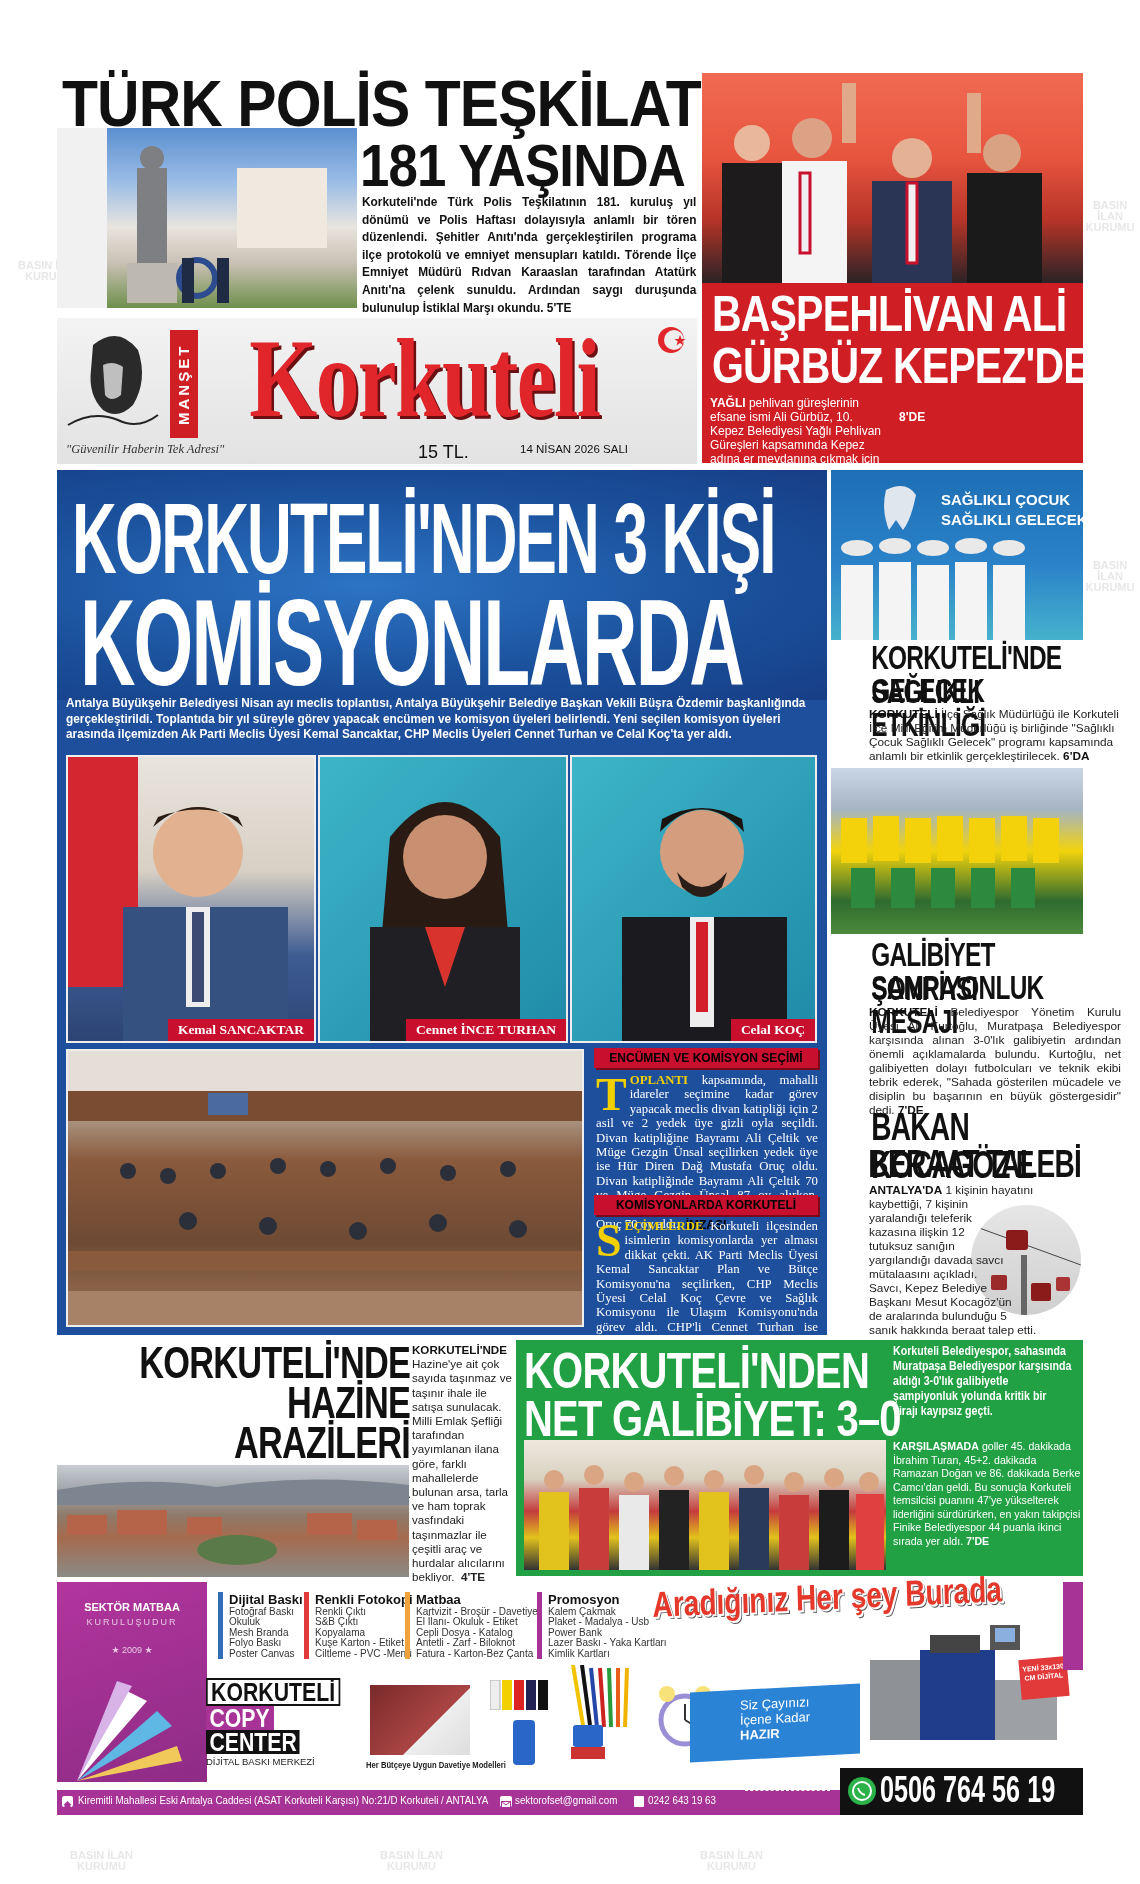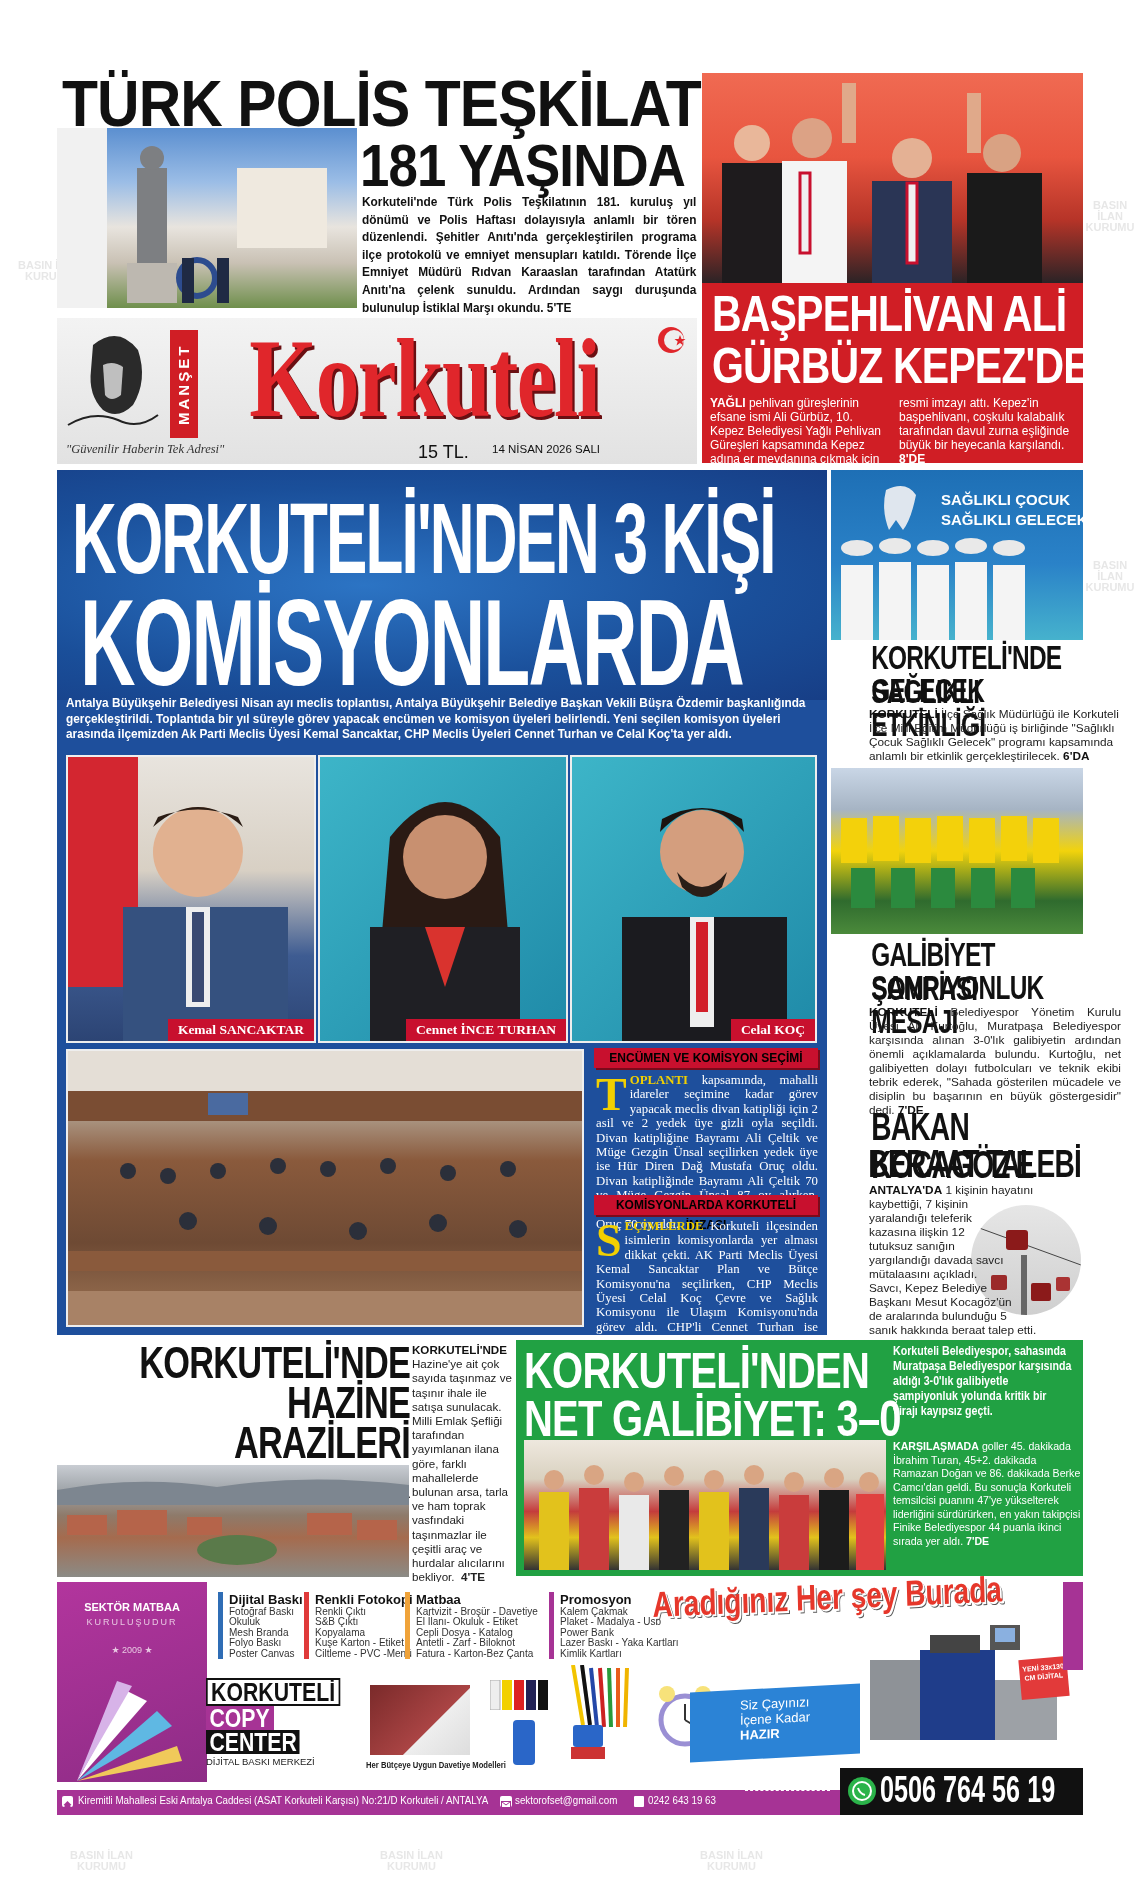--- a/index.html
+++ b/index.html
@@ -25,21 +25,21 @@
   #wrestle-headline-2 { left: 712px; top: 341px; font-size: 50px; line-height: 50px; color: #fff; transform: scaleX(0.82); }
   .wrestle-col { top: 396px; width: 178px; font-size: 12px; line-height: 14px; color: #fff; }
 
   
   #masthead { left: 57px; top: 318px; width: 640px; height: 146px; background: linear-gradient(180deg,#f3f3f3 0%,#e2e2e2 100%); }
   #masthead-portrait { left: 63px; top: 325px; width: 100px; height: 115px; }
   #masthead-manset { left: 170px; top: 330px; width: 28px; height: 108px; background: #d01e25; color: #fff; font-size: 15px; font-weight: 700; writing-mode: vertical-rl; transform: rotate(180deg); text-align: center; letter-spacing: 3px; line-height: 28px; }
   #masthead-title { left: 200px; top: 318px; font-family: "Liberation Serif", serif; font-size: 112px; line-height: 120px; font-weight: 700; color: #e0262b; transform: scaleX(0.78); text-shadow: 3px 3px 0 #6a0f12; letter-spacing: -2px; }
   #masthead-slogan { left: 66px; top: 442px; font-family: "Liberation Serif", serif; font-style: italic; font-size: 12.5px; color: #333; }
   #masthead-price { left: 418px; top: 442px; font-size: 18px; color: #111; }
-  #masthead-date { left: 492px; top: 443px; font-size: 11.5px; color: #111; }
+  #masthead-date { left: 520px; top: 443px; font-size: 11.5px; color: #111; }
   #crescent { left: 656px; top: 325px; width: 30px; height: 30px; }
 
   
   #main-box { left: 57px; top: 470px; width: 770px; height: 865px; background: #1e4f9c; }
   #main-box-grad { left: 57px; top: 470px; width: 770px; height: 230px; background: radial-gradient(ellipse at 40% 50%, #2c74c4 0%, #1a4f9a 60%, #173e86 100%); }
   #main-headline-1 { left: 72px; top: 488px; font-size: 100px; line-height: 100px; color: #fff; transform: scaleX(0.62); font-weight: 700; letter-spacing: -3px; }
   #main-headline-2 { left: 80px; top: 582px; font-size: 122px; line-height: 122px; color: #fff; transform: scaleX(0.63); font-weight: 700; letter-spacing: -3px; }
   #main-lead { left: 66px; top: 695px; width: 860px; font-size: 13.5px; line-height: 15.5px; color: #fff; font-weight: 700; transform: scaleX(0.875); transform-origin: left top; }
   .portrait { top: 755px; height: 288px; border: 2px solid #eee; }
   .portrait-name { position: absolute; bottom: 0; right: 0; height: 22px; background: #c8102e; color: #fff; font-family: "Liberation Serif", serif; font-weight: 700; font-size: 13.5px; line-height: 22px; padding: 0 10px; }
@@ -122,21 +122,21 @@
     <circle cx="300" cy="80" r="19" fill="#d9a283"></circle>
       <rect x="265" y="100" width="75" height="110" fill="#1a1a1a"></rect>
     <rect x="98" y="100" width="10" height="80" fill="#f0f0f0" stroke="#c8102e" stroke-width="3"></rect>
     <rect x="205" y="110" width="10" height="80" fill="#f0f0f0" stroke="#c8102e" stroke-width="3"></rect>
   </svg>
 </div>
 <div id="wrestle-box" class="abs"></div>
 <div id="wrestle-headline-1" class="abs condensed">BAŞPEHLİVAN ALİ</div>
 <div id="wrestle-headline-2" class="abs condensed">GÜRBÜZ KEPEZ'DE</div>
 <div class="abs wrestle-col" style="left:710px;"><b>YAĞLI</b><span> pehlivan güreşlerinin efsane ismi Ali Gürbüz, 10. Kepez Belediyesi Yağlı Pehlivan Güreşleri kapsamında Kepez adına er meydanına çıkmak için</span></div>
-<div class="abs wrestle-col" style="left:899px;"><span>resmi imzayı attı. Kepez'in başpehlivanı, coşkulu kalabalık tarafından davul zurna eşliğinde büyük bir heyecanla karşılandı.</span><br><b>8'DE</b></div>
+<div class="abs wrestle-col" style="left:899px;"><br><b>8'DE</b></div>
 
 <div id="masthead" class="abs"></div>
 <div id="masthead-portrait" class="abs">
   <svg width="100" height="115" viewBox="0 0 100 115">
     <path d="M30 20 Q55 0 75 25 Q85 55 70 80 Q55 95 40 85 Q25 70 28 45 Z" fill="#2a2a2a"></path>
     <path d="M40 40 Q50 35 60 42 L58 70 Q48 78 42 70 Z" fill="#bfbfbf"></path>
     <path d="M5 100 Q30 85 55 95 Q75 105 95 90" stroke="#222" stroke-width="2" fill="none"></path>
   </svg>
 </div>
 <div id="masthead-manset" class="abs">MANŞET</div>
@@ -365,21 +365,21 @@
     <div>Ciltleme - PVC -Menü</div>
 </div>
 <div class="ad-cat" style="left:405px;border-color:#f0a33a;">
   <div class="t">Matbaa</div>
   <div>Kartvizit - Broşür - Davetiye</div>
     <div>El İlanı- Okuluk - Etiket</div>
     <div>Cepli Dosya - Katalog</div>
     <div>Antetli - Zarf - Biloknot</div>
     <div>Fatura -  Karton-Bez Çanta</div>
 </div>
-<div class="ad-cat" style="left:549px;border-color:#a63395;">
+<div class="ad-cat" style="left:537px;border-color:#a63395;">
   <div class="t">Promosyon</div>
   <div>Kalem  Çakmak</div>
     <div>Plaket - Madalya - Usb</div>
     <div>Power Bank</div>
     <div>Lazer Baskı - Yaka Kartları</div>
     <div>Kimlik Kartları</div>
 </div>
 
 <div id="copy-center" class="abs">
   <span class="cc-line" style="background:#fff;color:#111;border:2px solid #111;">KORKUTELİ</span>

